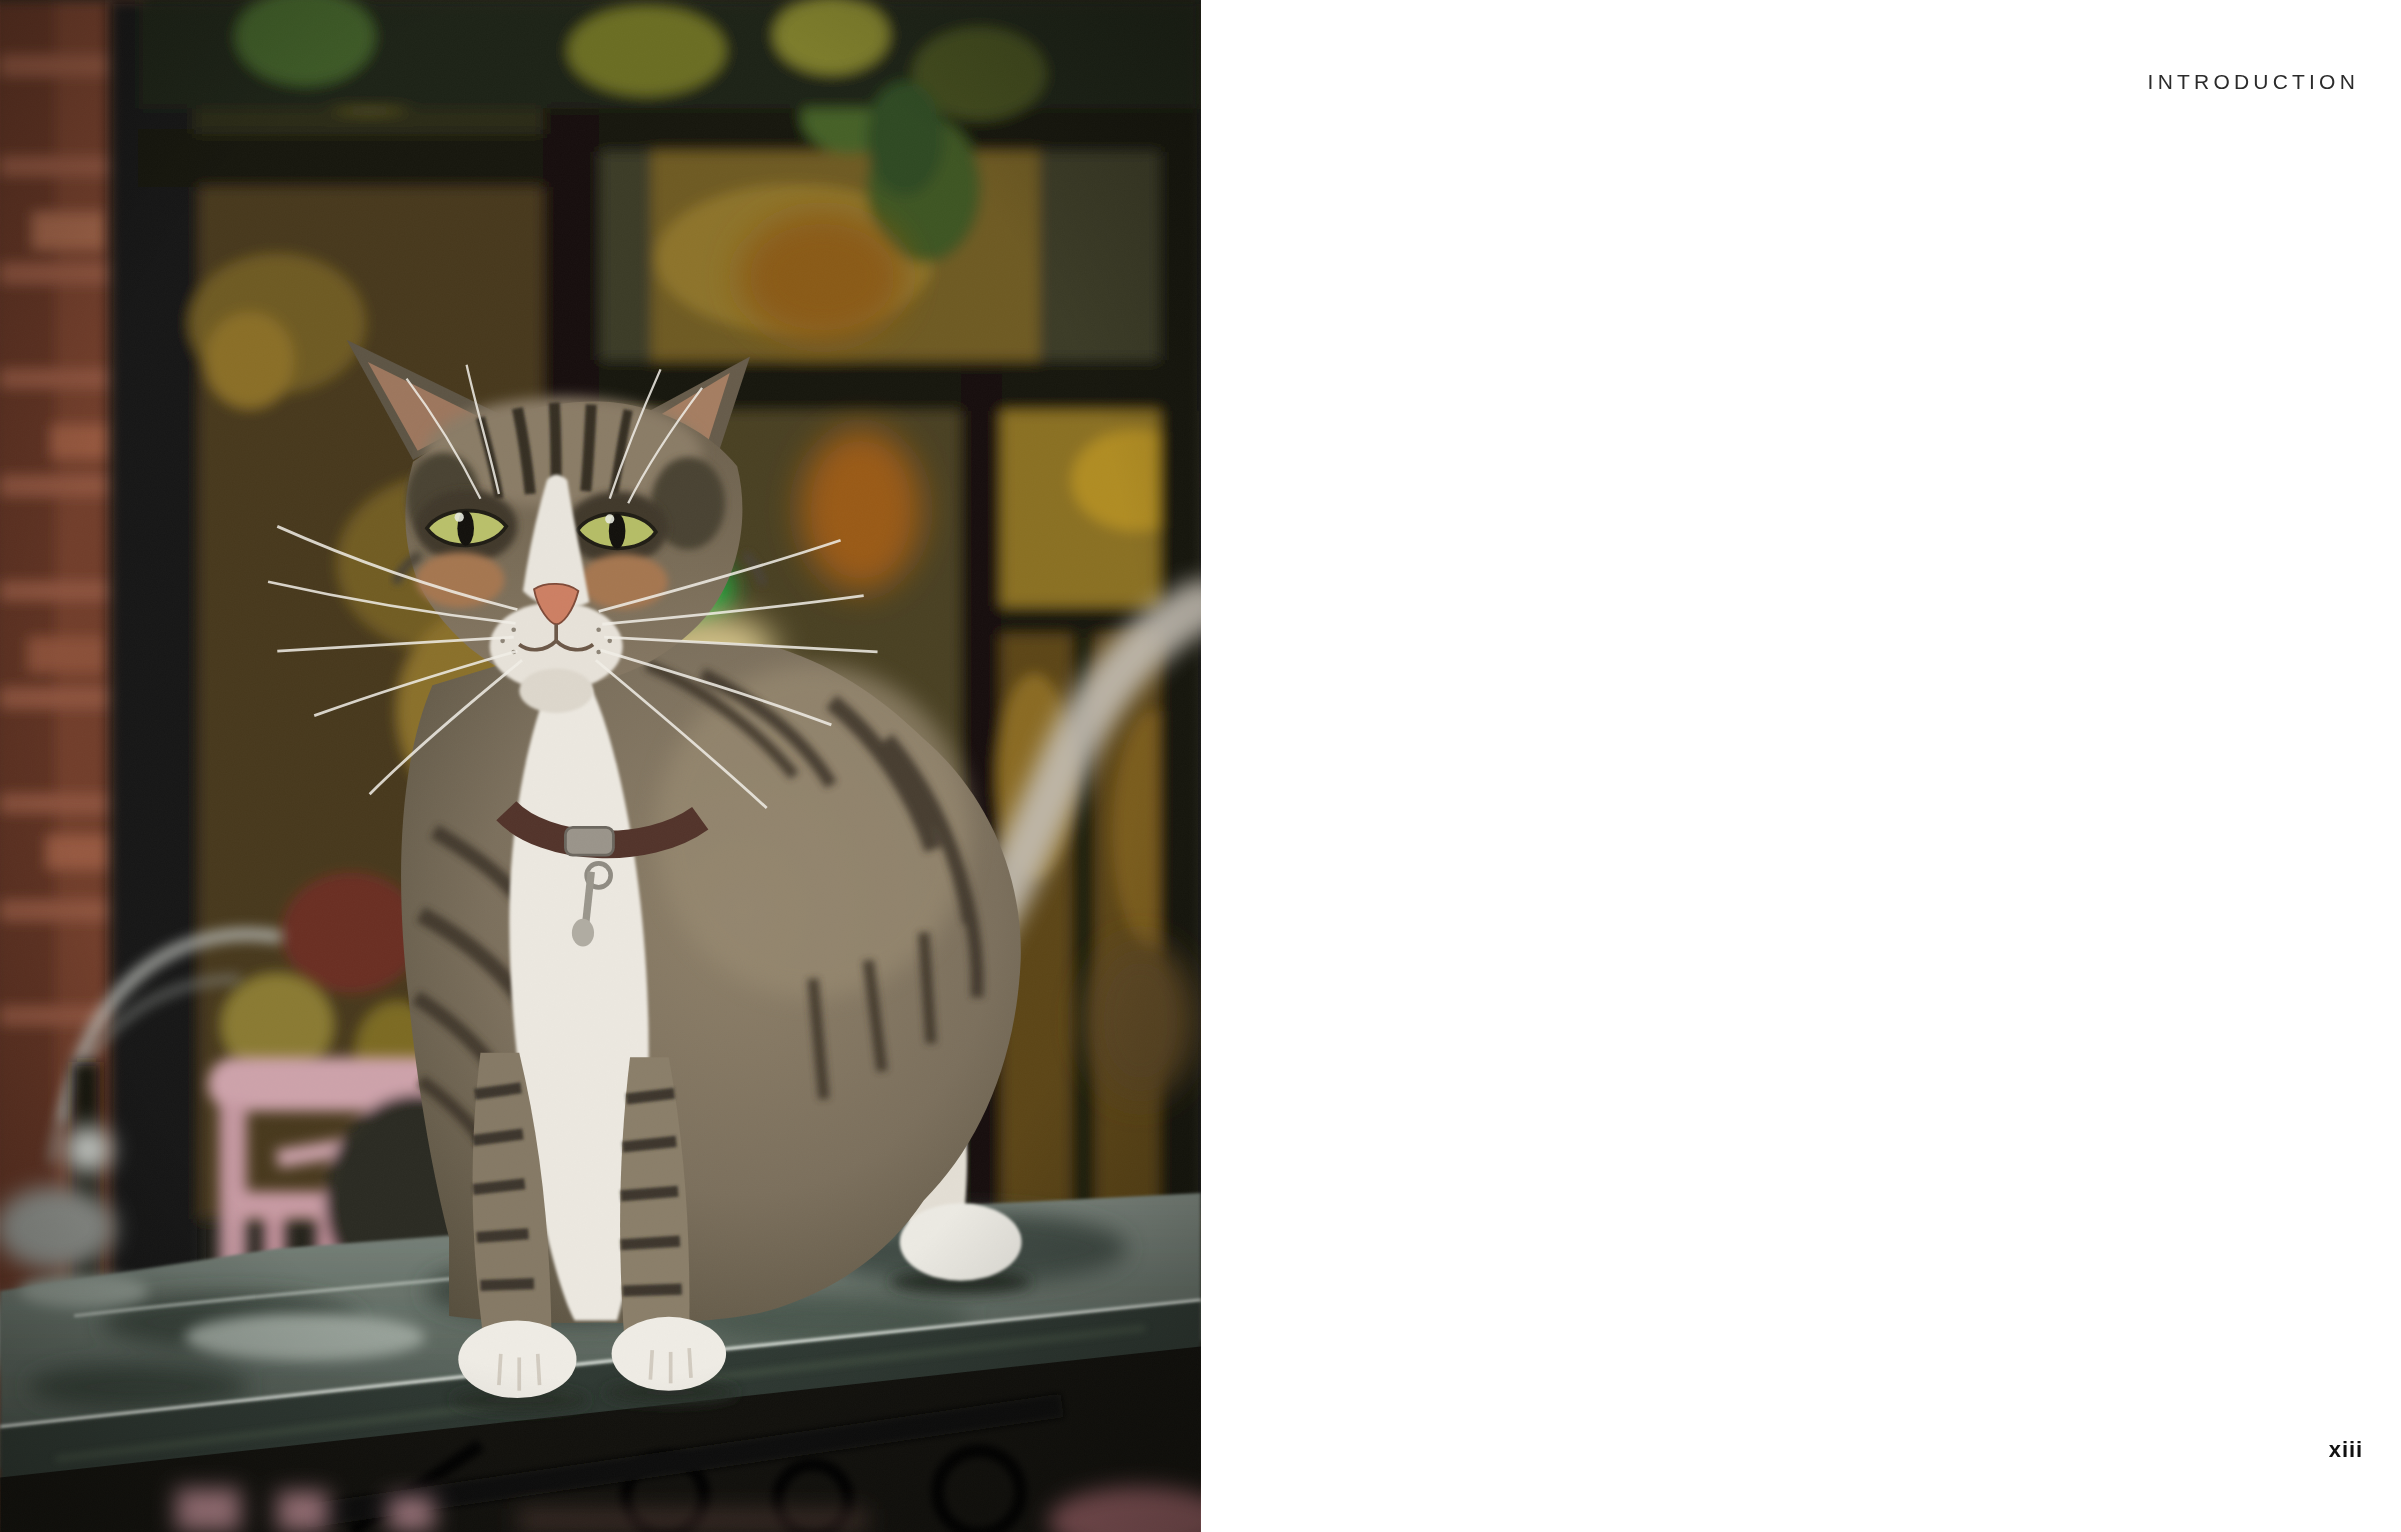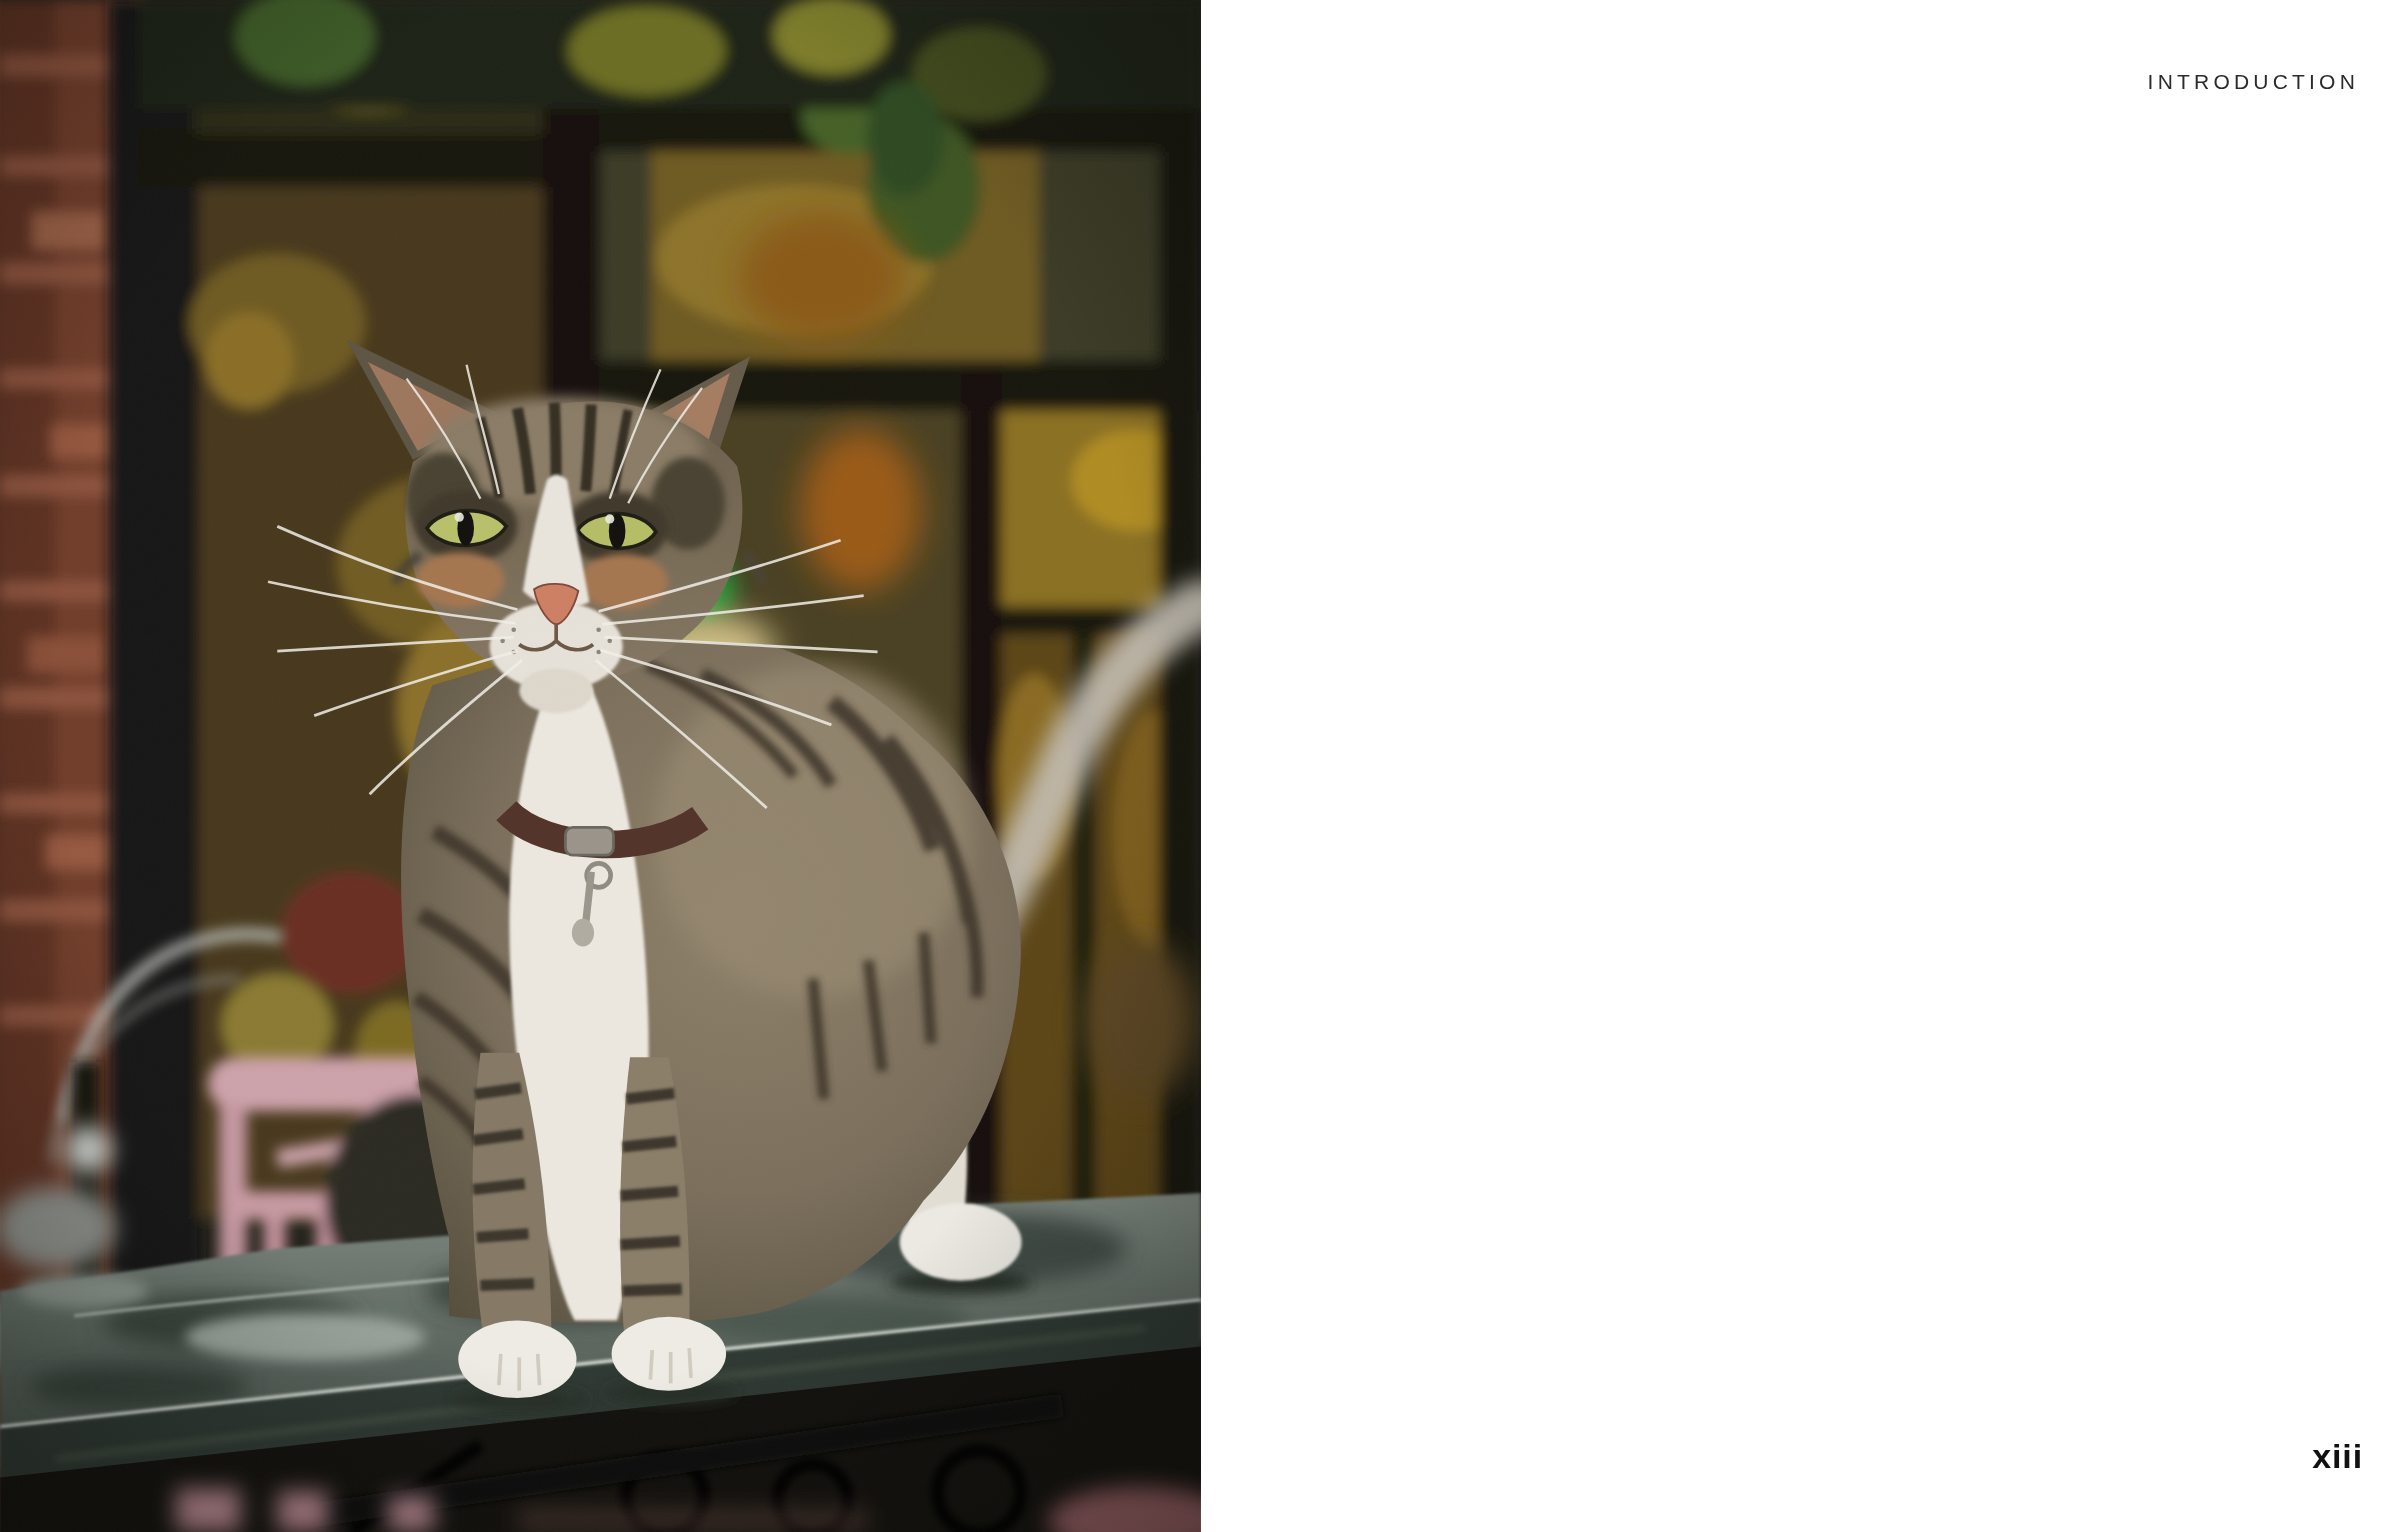--- a/index.html
+++ b/index.html
@@ -22,21 +22,21 @@
   }
   .running-head{
     position:absolute;top:70px;right:43px;
     font-family:"Liberation Sans", sans-serif;
     font-size:21px;letter-spacing:4.2px;
     color:#2b2b2b;white-space:nowrap;
   }
   .folio{
     position:absolute;top:1437px;right:39px;
     font-family:"Liberation Sans", sans-serif;
-    font-weight:bold;font-size:34px;color:#111111;
+    font-weight:bold;font-size:22px;color:#111111;
     letter-spacing:0.9px;
   }
 </style>
 </head>
 <body>
 
 <div class="photo-wrap">
 <svg viewBox="0 0 1300 1659" xmlns="http://www.w3.org/2000/svg">
   <defs>
     <filter id="b2" x="-30%" y="-30%" width="160%" height="160%">

